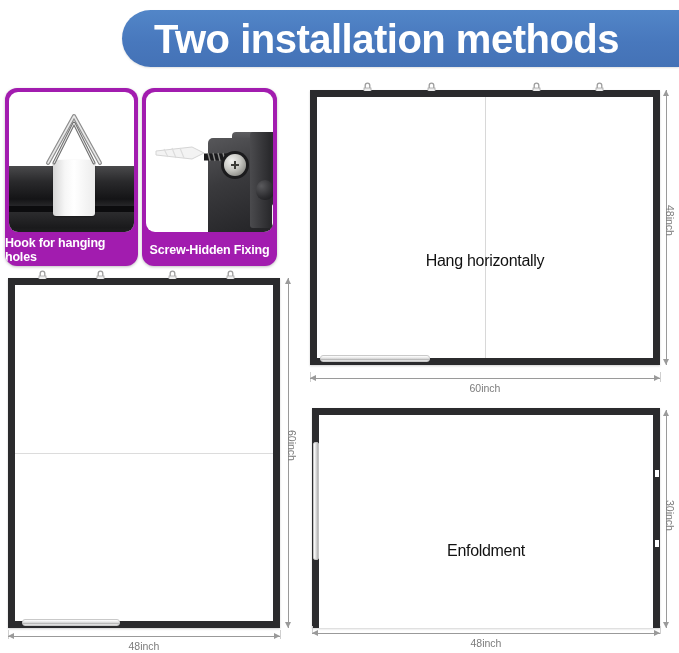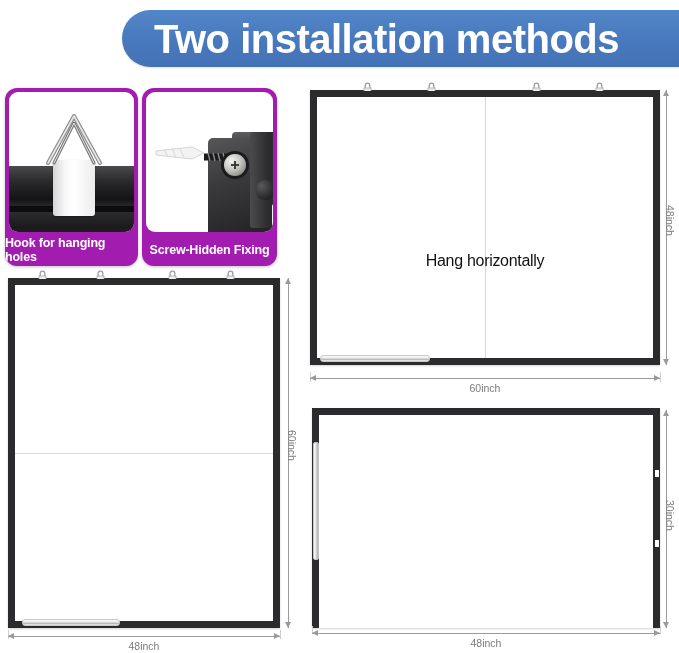--- a/index.html
+++ b/index.html
@@ -238,20 +238,21 @@
   <div class="dim-h" style="left:8px;top:636px;width:272px;"></div>
   <div class="dim-label" style="left:8px;top:640px;width:272px;text-align:center;">48inch</div>
   <div class="dim-v" style="left:288px;top:278px;height:350px;"></div>
   <div class="dim-label vert" style="left:298px;top:430px;">60inch</div>
 
   <div class="screen open-bottom" id="screen-enfoldment" style="left:312px;top:408px;width:348px;height:220px;">
     <div class="frame"></div>
     <div class="roll-strip" style="left:1px;top:34px;height:118px;"></div>
     <div class="clip-mark" style="right:1px;top:62px;"></div>
     <div class="clip-mark" style="right:1px;top:132px;"></div>
+    <div class="screen-label">Enfoldment</div>
   </div>
 
   <div class="ext-line" style="left:312px;top:626px;width:1px;height:8px;"></div>
   <div class="ext-line" style="left:660px;top:626px;width:1px;height:8px;"></div>
   <div class="dim-h" style="left:312px;top:633px;width:348px;"></div>
   <div class="dim-label" style="left:312px;top:637px;width:348px;text-align:center;">48inch</div>
   <div class="dim-v" style="left:666px;top:410px;height:218px;"></div>
   <div class="dim-label vert" style="left:676px;top:500px;">30inch</div>
 
 </div>

